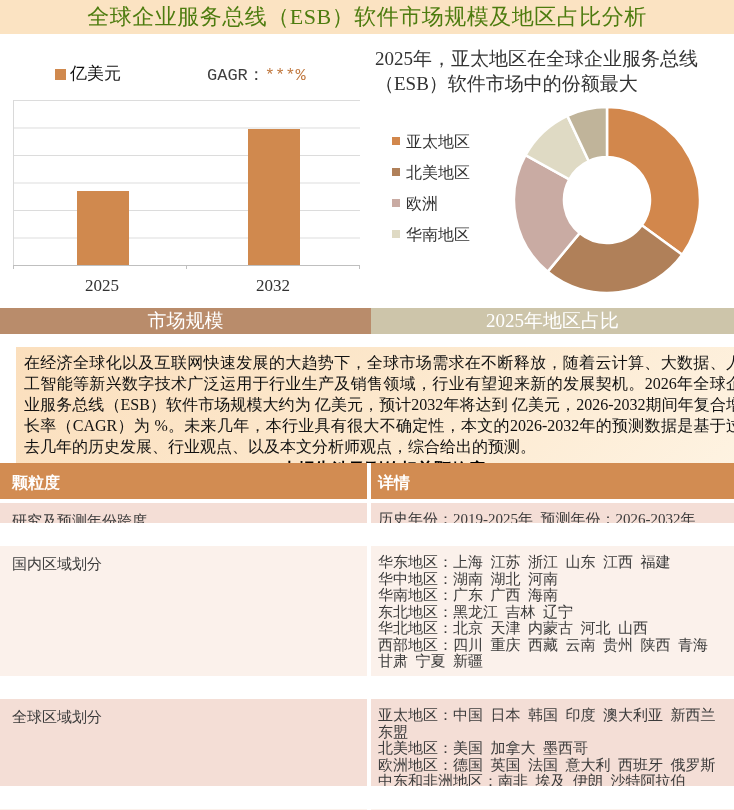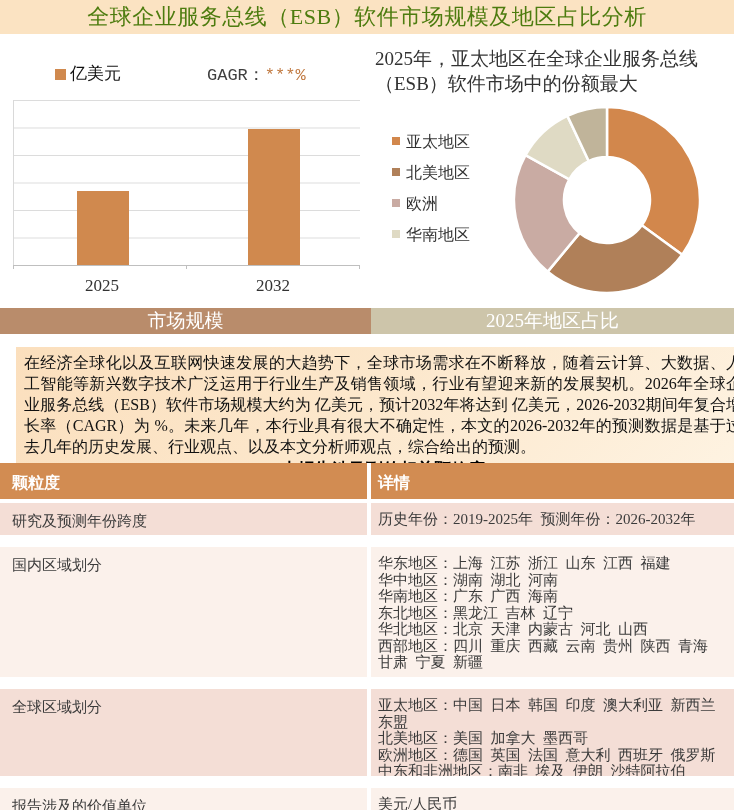--- a/index.html
+++ b/index.html
@@ -45,21 +45,21 @@
   .trow{display:flex;overflow:hidden;}
   .tleft{flex:0 0 367px;box-sizing:border-box;padding:9px 8px 0 12px;font-size:15px;color:#3b3b3b;}
   .tgap{flex:0 0 4px;background:#fff;}
   .tright{flex:1 1 auto;box-sizing:border-box;padding:8px 6px 0 7px;font-size:15px;color:#3b3b3b;}
   .tright .ln{line-height:16.5px;white-space:pre-wrap;}
   #thead-row{height:36px;background:#D28C52;margin-bottom:4px;}
   #thead-row .tleft,#thead-row .tright{color:#fff;font-weight:bold;font-size:16px;padding-top:10px;}
   #thead-row .tgap{background:#fff;}
   .row-a{background:#F4DED6;}
   .row-b{background:#FBF1EB;}
-  .trow + .trow{margin-top:12px;}
+  .trow + .trow{margin-top:23px;}
 </style>
 </head>
 <body>
 
 <div id="stage">
 
   <div id="title-bar">
     <span class="t">全球企业服务总线（ESB）软件市场规模及地区占比分析</span>
   </div>
 
@@ -122,21 +122,21 @@
     <div class="hd">本报告涉及到的相关颗粒度</div>
   </div>
 
   <div id="table">
     <div class="trow" id="thead-row">
       <div class="tleft">颗粒度</div>
       <div class="tgap"></div>
       <div class="tright">详情</div>
     </div>
     <div id="tbody">
-        <div class="trow row-a" style="height: 32px;">
+        <div class="trow row-a" style="height: 20px;">
           <div class="tleft">研究及预测年份跨度</div>
           <div class="tgap"></div>
           <div class="tright">
             <div class="ln">历史年份：2019-2025年  预测年份：2026-2032年</div>
           </div>
         </div>
         <div class="trow row-b" style="height: 130px;">
           <div class="tleft">国内区域划分</div>
           <div class="tgap"></div>
           <div class="tright">

